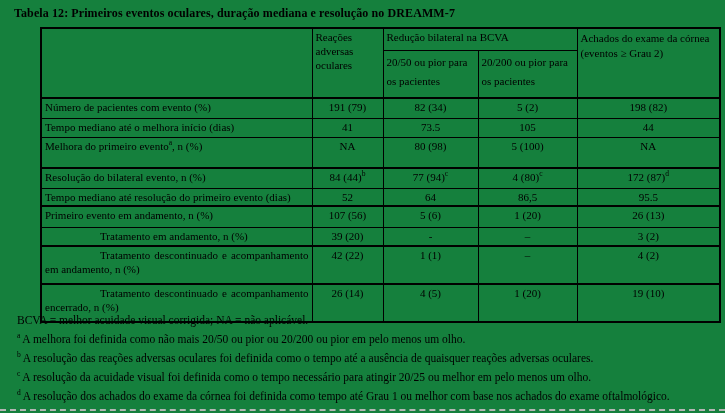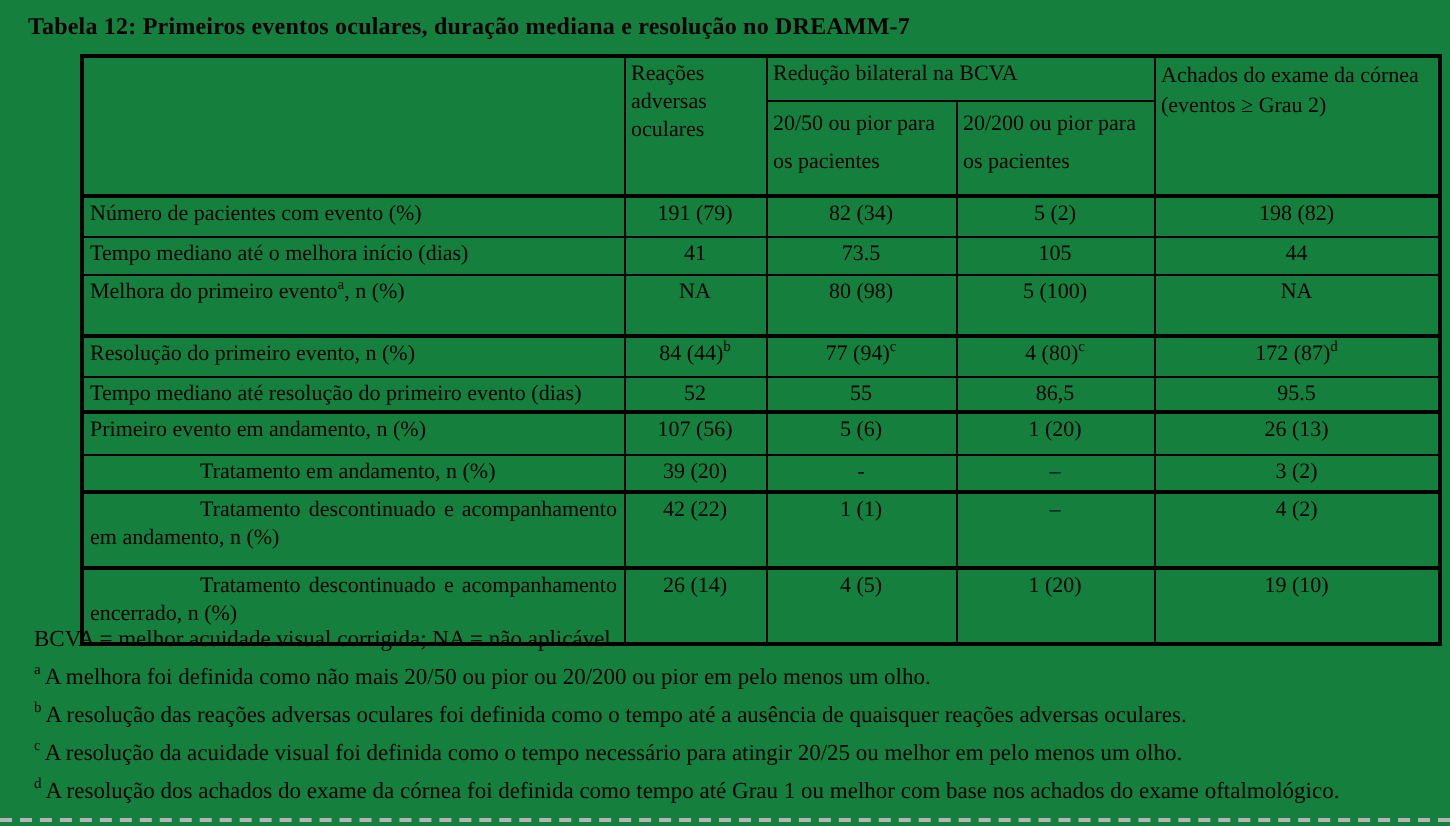--- a/index.html
+++ b/index.html
@@ -85,31 +85,31 @@
 
       <tr style="height:31px">
         <td class="lbl"><span>Melhora do primeiro evento</span><sup>a</sup><span>, n (%)</span></td>
         <td class="num">NA</td>
         <td class="num">80 (98)</td>
         <td class="num">5 (100)</td>
         <td class="num">NA</td>
       </tr>
 
       <tr class="sect" style="height:20px">
-        <td class="lbl">Resolução do primeiro evento, n (%)</td>
+        <td class="lbl">Resolução do bilateral evento, n (%)</td>
         <td class="num"><span>84 (44)</span><sup>b</sup></td>
         <td class="num"><span>77 (94)</span><sup>c</sup></td>
         <td class="num"><span>4 (80)</span><sup>c</sup></td>
         <td class="num"><span>172 (87)</span><sup>d</sup></td>
       </tr>
 
       <tr style="height:18px">
         <td class="lbl">Tempo mediano até resolução do primeiro evento (dias)</td>
         <td class="num">52</td>
-        <td class="num">55</td>
+        <td class="num">64</td>
         <td class="num">86,5</td>
         <td class="num">95.5</td>
       </tr>
 
       <tr class="sect" style="height:21px">
         <td class="lbl">Primeiro evento em andamento, n (%)</td>
         <td class="num">107 (56)</td>
         <td class="num">5 (6)</td>
         <td class="num">1 (20)</td>
         <td class="num">26 (13)</td>

